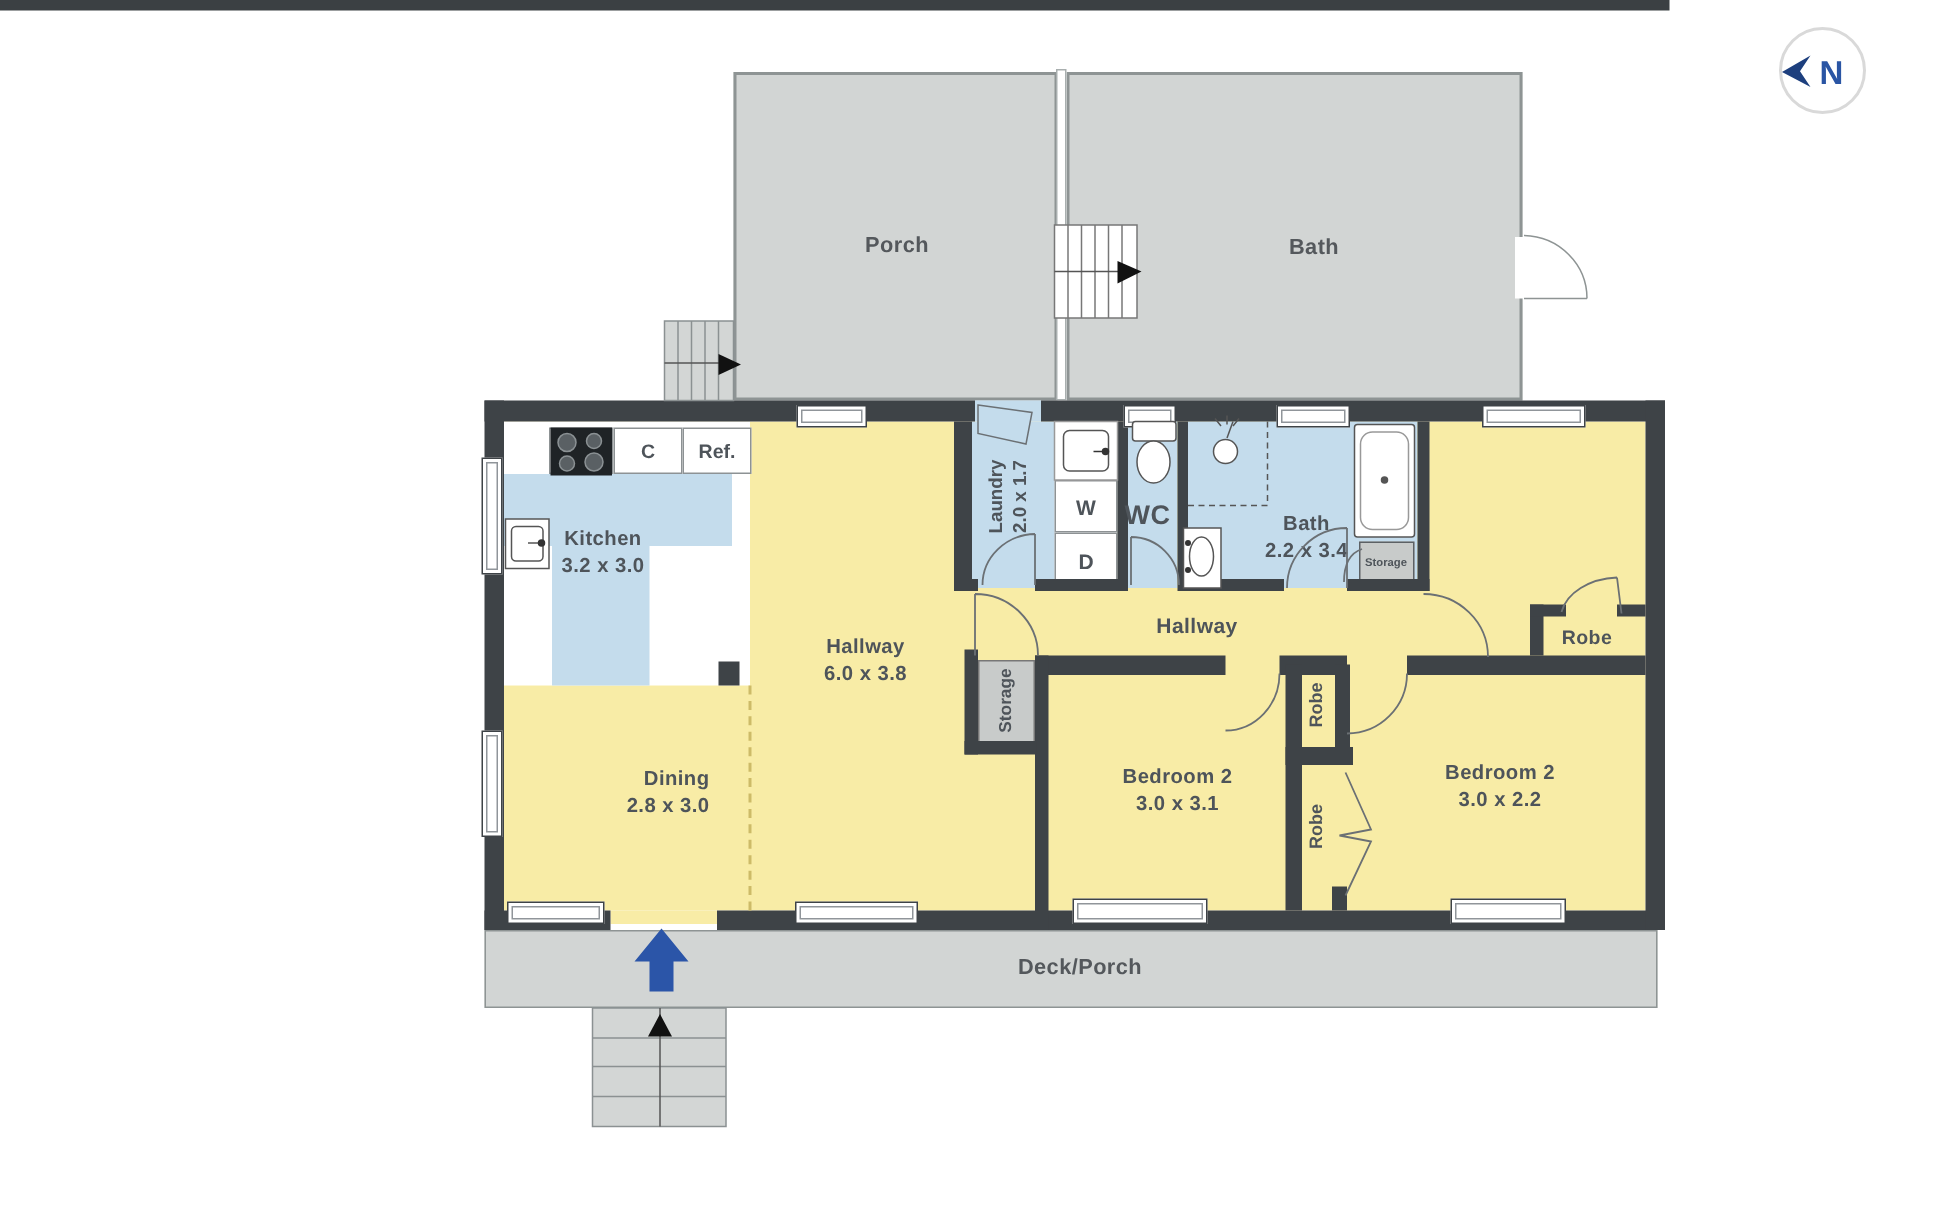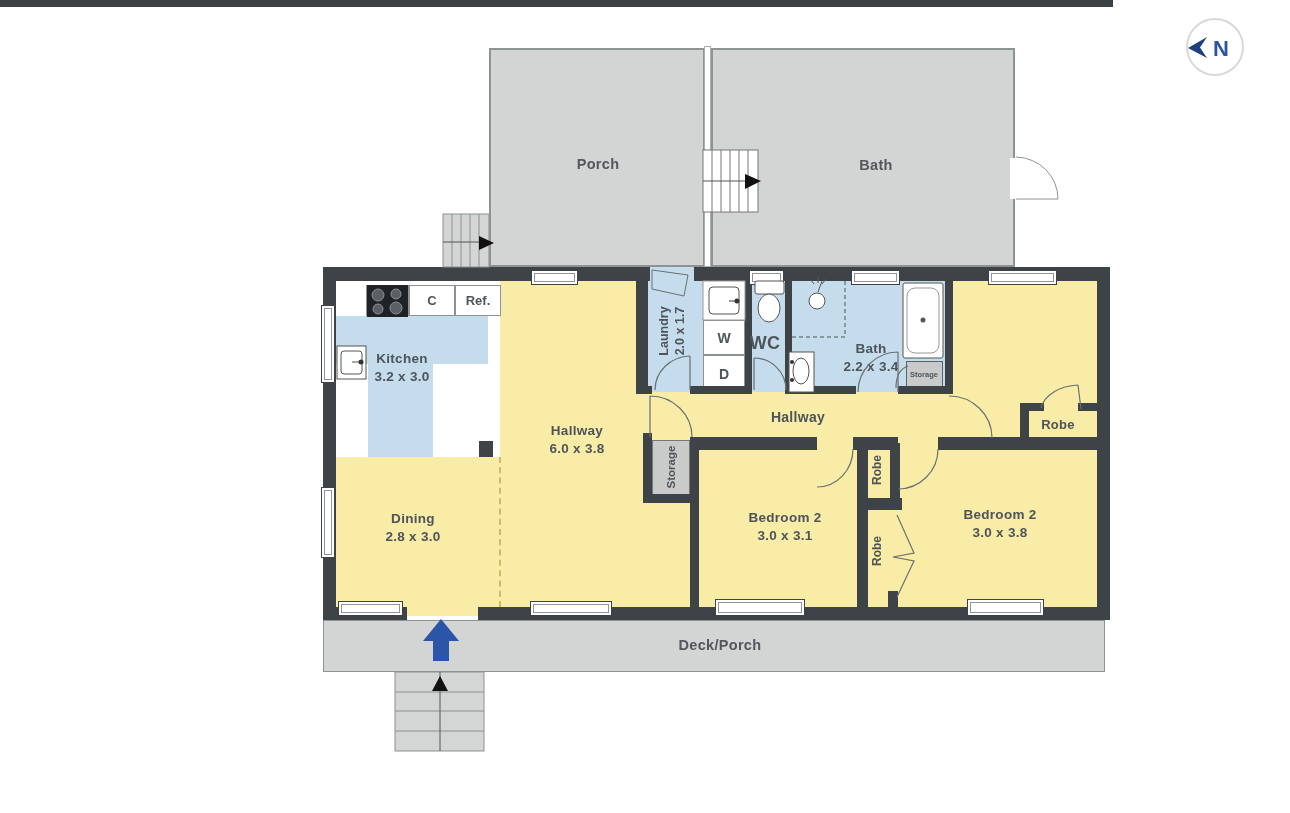--- a/index.html
+++ b/index.html
@@ -149,34 +149,34 @@
       <i></i>
     </div>
 
   <div class="outdoor" style="left:323px;top:620px;width:782px;height:52px;border-width:1px;"></div>
   <div class="rlabel big" style="left:650px;top:636px;width:140px;"><span>Deck/Porch</span></div>
 
   <div class="rlabel" style="left:342px;top:350px;width:120px;">
     <span>Kitchen</span><br><span class="dims">3.2 x 3.0</span></div>
   <div class="rlabel" style="left:517px;top:422px;width:120px;">
     <span>Hallway</span><br><span class="dims">6.0 x 3.8</span></div>
-  <div class="rlabel" style="left:353px;top:510px;width:120px;">
+  <div class="rlabel" style="left:353px;top:510px;width:120px;text-align:right;">
     <span>Dining</span><br><span class="dims">2.8 x 3.0</span></div>
   <div class="vlabel" style="left:633px;top:315px;width:80px;height:32px;font-size:12.5px;">
     <span>Laundry</span><br><span>2.0 x 1.7</span></div>
   <div class="rlabel" style="left:735px;top:332px;width:60px;font-size:18px;">
     <span>WC</span></div>
   <div class="rlabel" style="left:811px;top:340px;width:120px;">
     <span>Bath</span><br><span class="dims">2.2 x 3.4</span></div>
   <div class="rlabel" style="left:738px;top:408px;width:120px;font-size:14px;">
     <span>Hallway</span></div>
   <div class="rlabel" style="left:725px;top:509px;width:120px;">
     <span>Bedroom 2</span><br><span class="dims">3.0 x 3.1</span></div>
   <div class="rlabel" style="left:940px;top:506px;width:120px;">
-    <span>Bedroom 2</span><br><span class="dims">3.0 x 3.8</span></div>
+    <span>Bedroom 2</span><br><span class="dims">3.0 x 2.2</span></div>
   <div class="rlabel" style="left:998px;top:417px;width:120px;font-size:13px;">
     <span>Robe</span></div>
   <div class="vlabel" style="left:857px;top:463px;width:40px;height:14px;font-size:12px;">
     <span>Robe</span></div>
   <div class="vlabel" style="left:857px;top:544px;width:40px;height:14px;font-size:12px;">
     <span>Robe</span></div>
   <div class="vlabel" style="left:636px;top:460px;width:70px;height:14px;font-size:11.5px;">
     <span>Storage</span></div>
   <div class="rlabel" style="left:894px;top:370px;width:60px;font-size:7.5px;letter-spacing:0;">
     <span>Storage</span></div>

